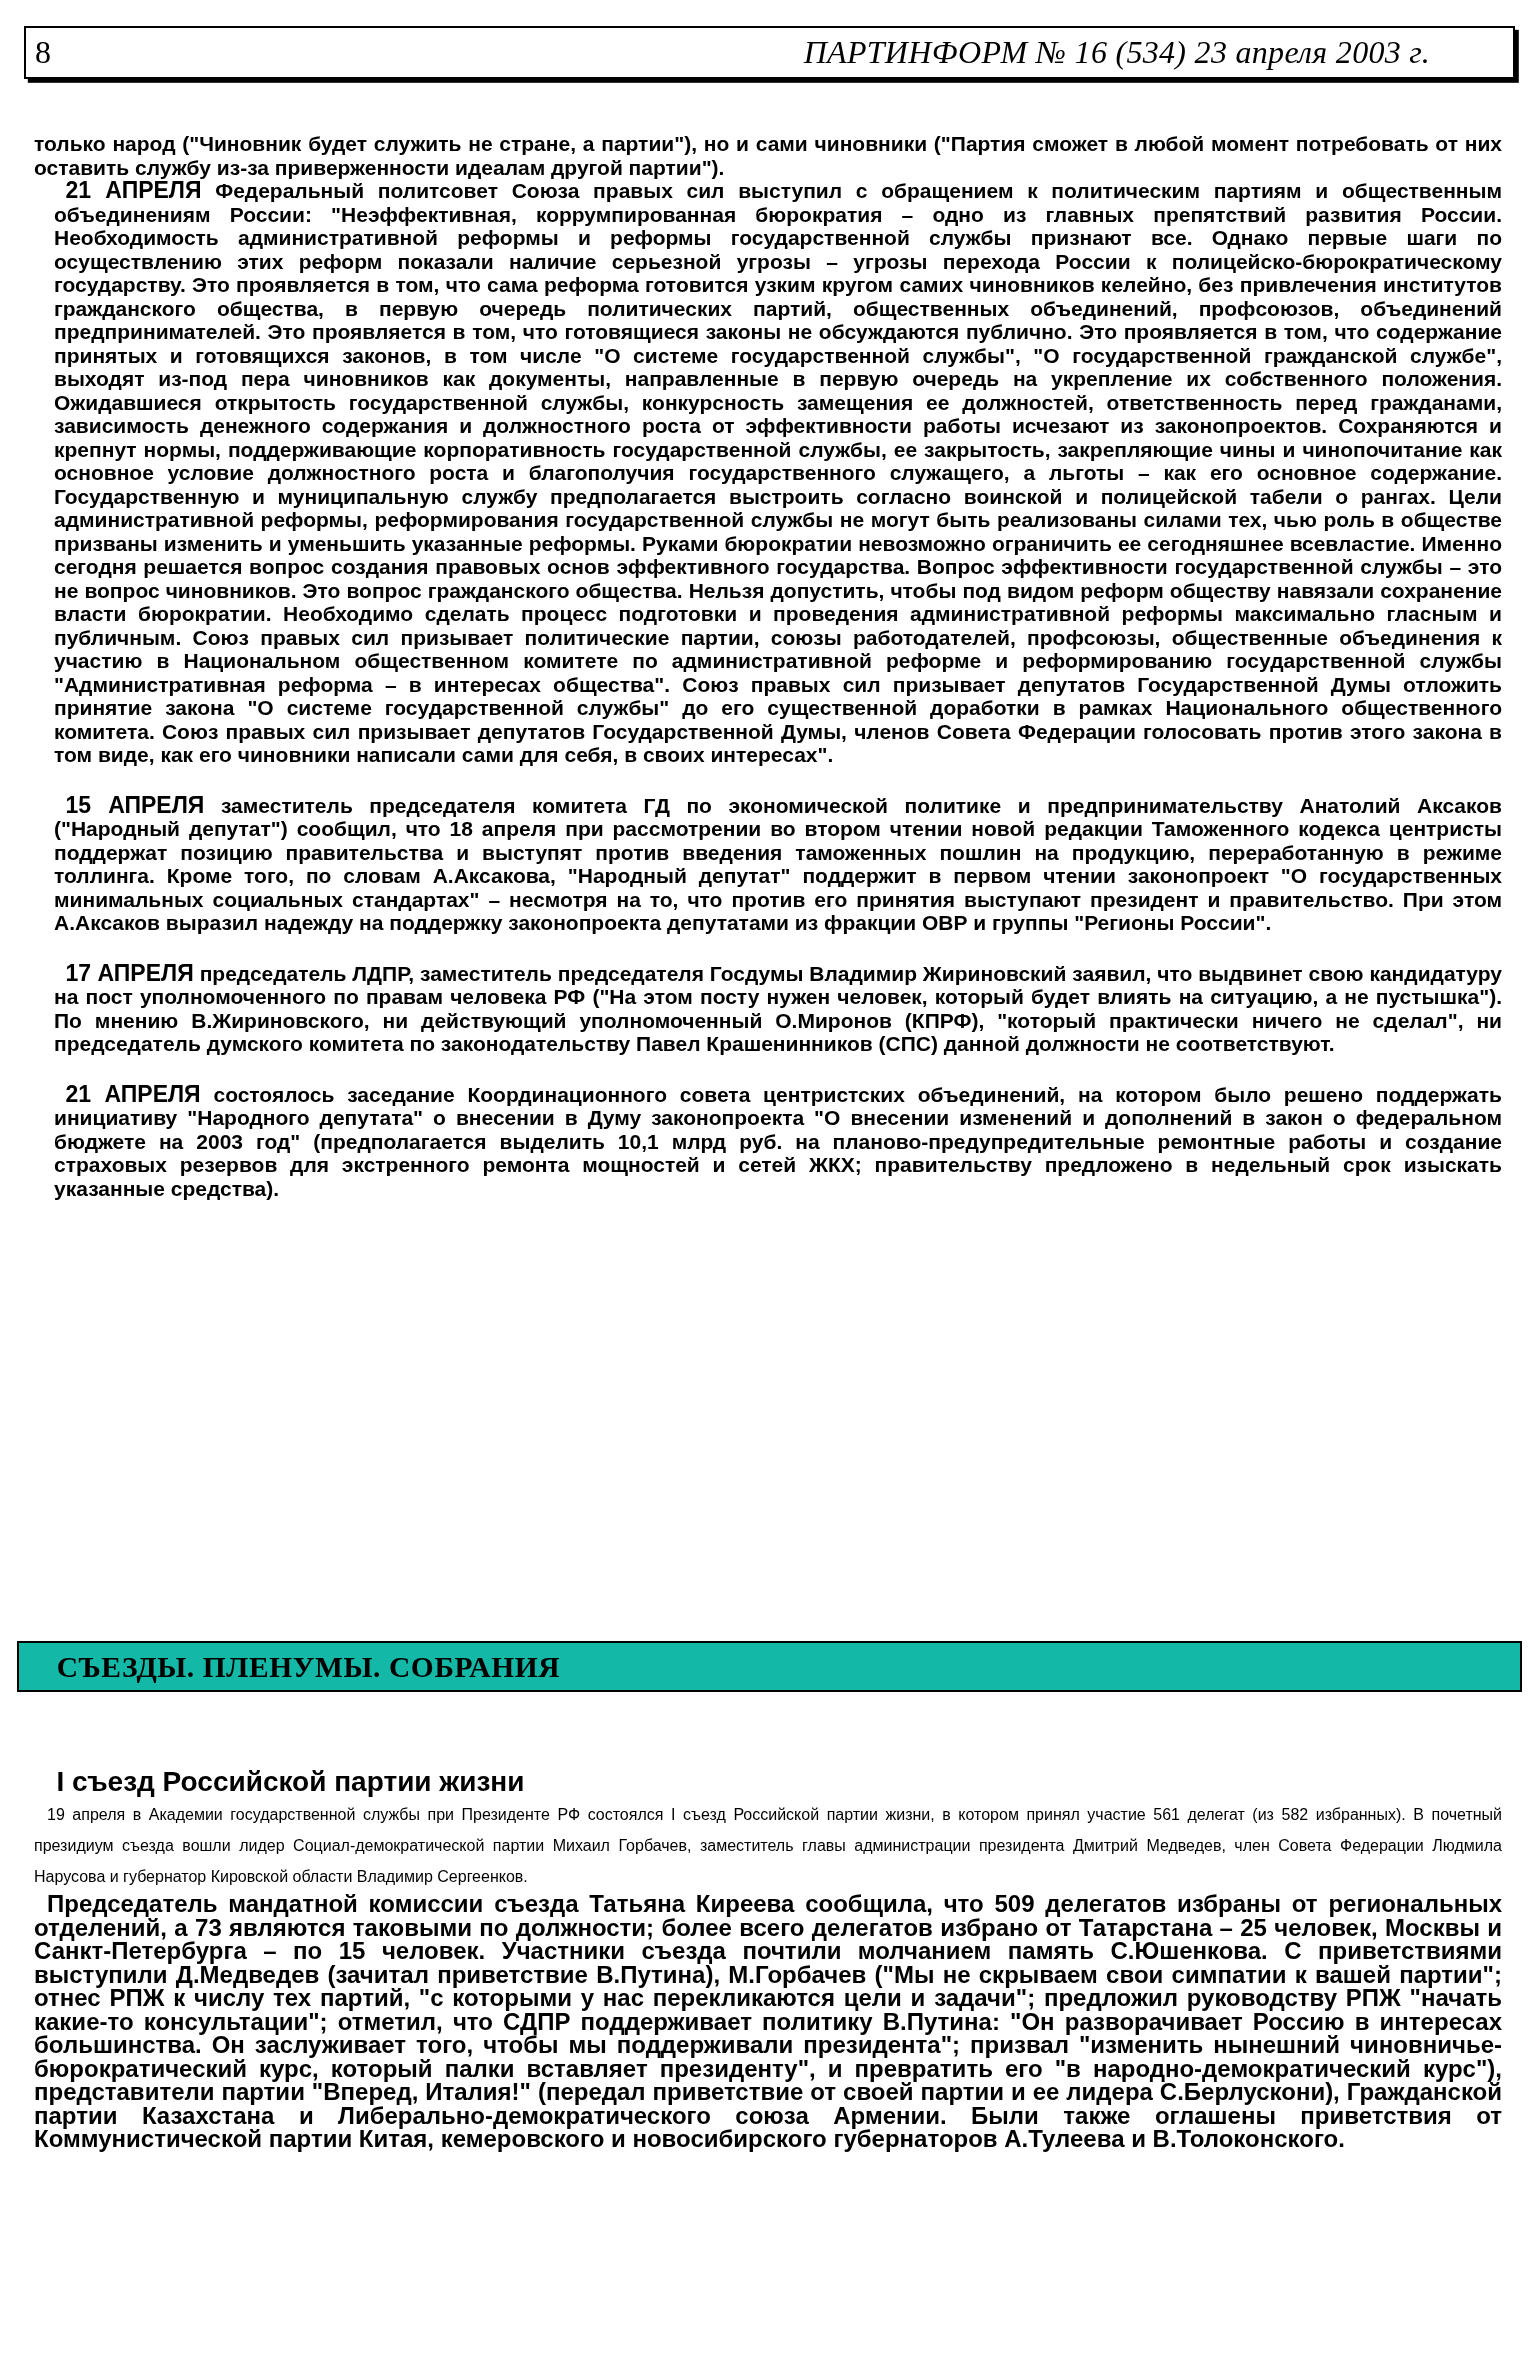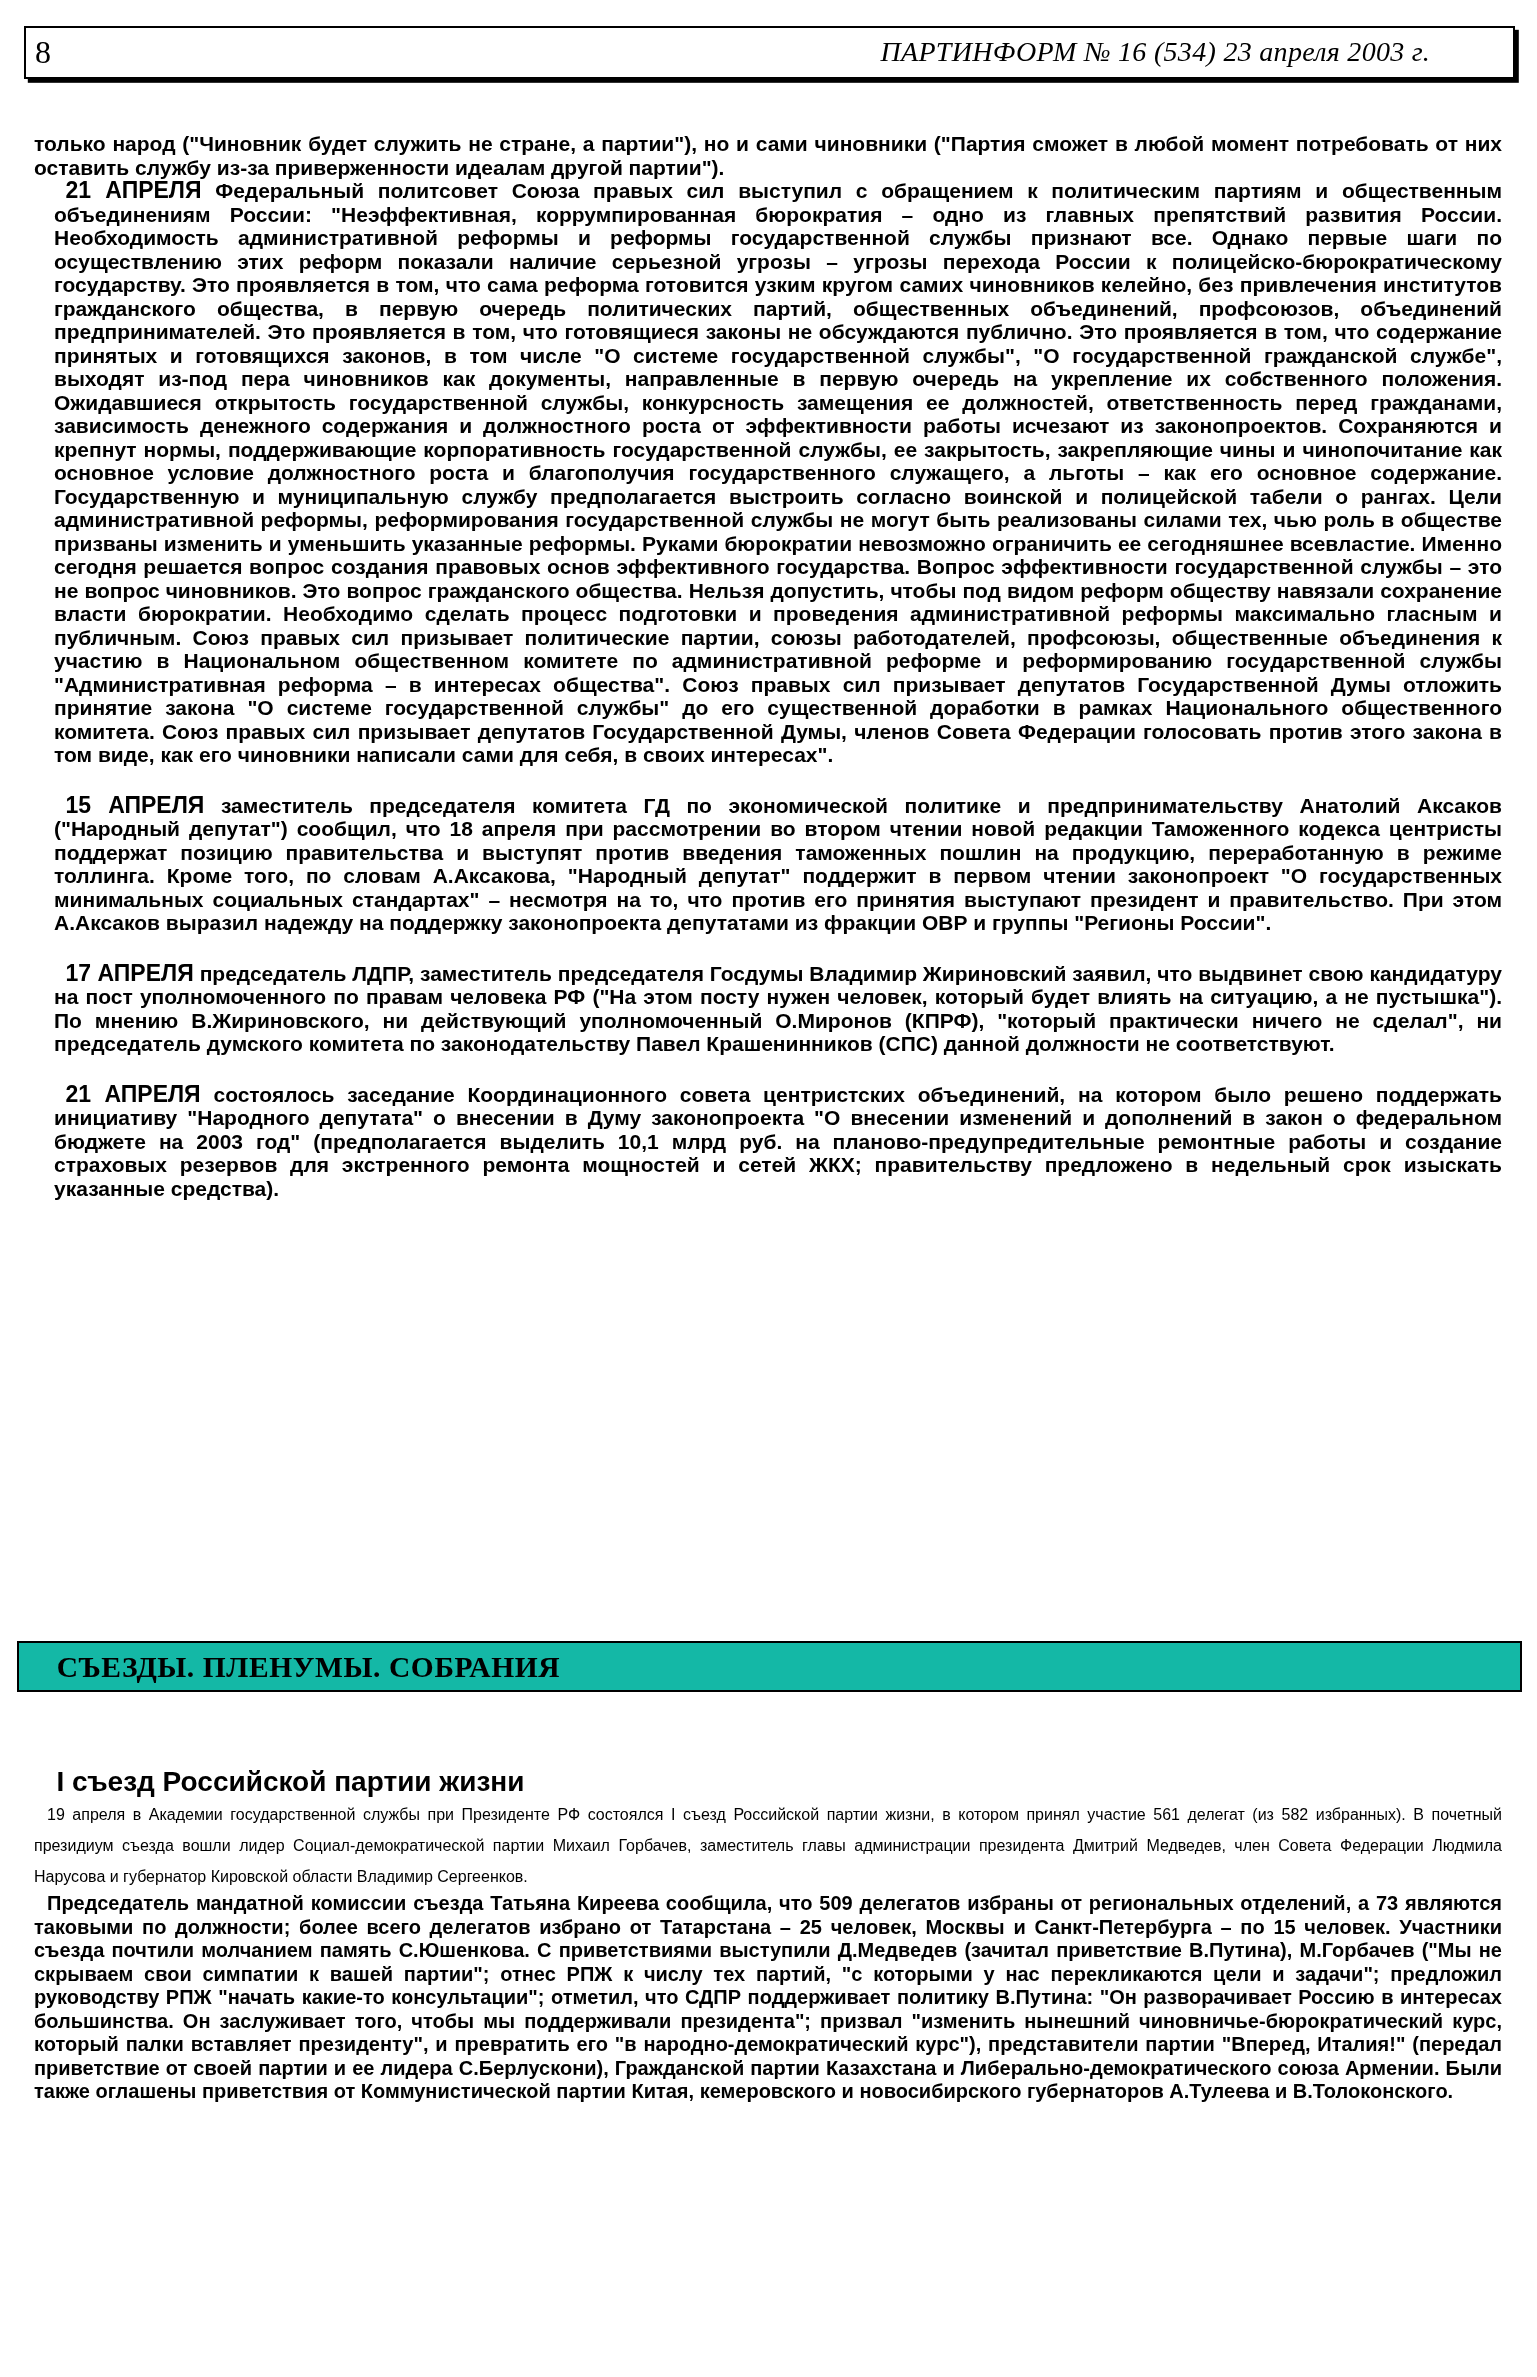--- a/index.html
+++ b/index.html
@@ -9,21 +9,21 @@
     position: absolute; left: 24px; top: 26px; width: 1487px; height: 49px;
     border: 2.6px solid #000; background: #fff;
     box-shadow: 3.8px 3.8px 0 #000;
   }
   .page-number {
     position: absolute; left: 9px; top: 5.1px;
     font-family: "Liberation Serif", serif; font-size: 32px; line-height: 38px;
   }
   .issue-title {
     position: absolute; right: 83px; top: 5.1px;
-    font-family: "Liberation Serif", serif; font-style: italic; font-size: 28px; line-height: 38px;
+    font-family: "Liberation Serif", serif; font-style: italic; font-size: 32px; line-height: 38px;
     letter-spacing: 0.3px;
   }
 
   .body-block {
     position: absolute; left: 34px; width: 1468px;
     font-family: "Liberation Sans", sans-serif; font-weight: bold;
     font-size: 21px; line-height: 23.5px; text-align: justify;
   }
   .body-block p { margin: 0; }
   .body-block p.indent { text-indent: 11.5px; margin-left: 20px; }
@@ -44,21 +44,21 @@
     position: absolute; left: 34px; top: 1732px; width: 1468px;
     font-family: "Liberation Sans", sans-serif; text-align: justify; margin-top: 32px;
   }
   .article-heading {
     margin: 0 0 0 22.4px; font-weight: bold; font-size: 28px; line-height: 35px;
   }
   .article-lead {
     margin: 0; font-weight: normal; font-size: 16px; line-height: 31px; text-indent: 13px;
   }
   .article-body {
-    margin: 0; font-weight: bold; font-size: 20px; line-height: 23.5px; text-indent: 13px;
+    margin: 0; font-weight: bold; font-size: 24px; line-height: 23.5px; text-indent: 13px;
   }
 </style>
 </head>
 <body>
 
 <div class="page-header">
   <span class="page-number">8</span>
   <span class="issue-title">ПАРТИНФОРМ № 16 (534) 23 апреля 2003 г.</span>
 </div>
 

